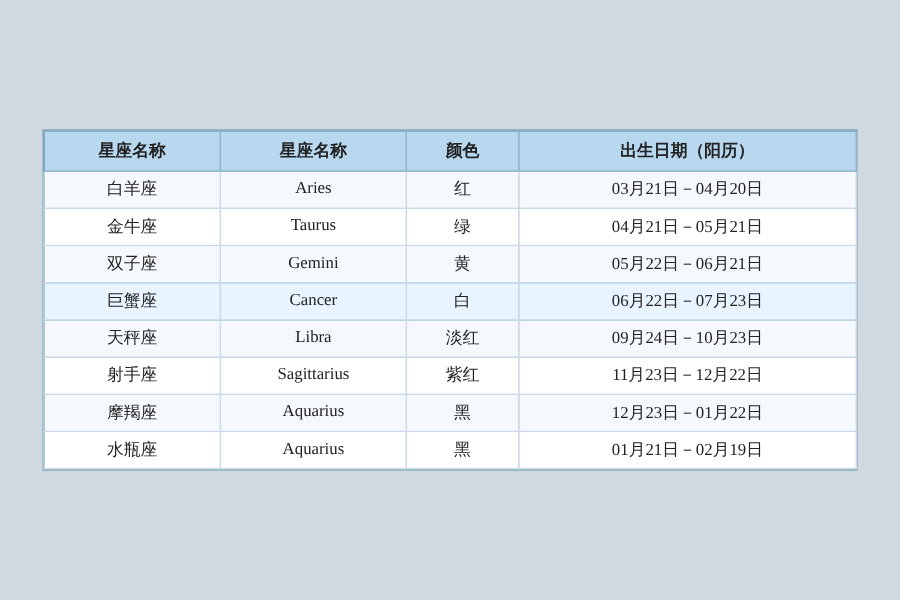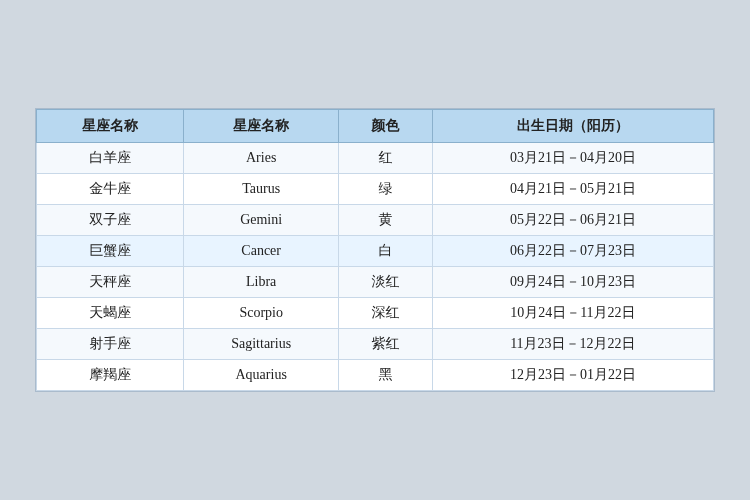--- a/index.html
+++ b/index.html
@@ -91,32 +91,32 @@
           <td>白</td>
           <td>06月22日－07月23日</td>
         </tr>
         <tr>
           <td>天秤座</td>
           <td>Libra</td>
           <td>淡红</td>
           <td>09月24日－10月23日</td>
         </tr>
         <tr>
-          <td>天蝎座</td>
-          <td>Scorpio</td>
-          <td>深红</td>
-          <td>10月24日－11月22日</td>
-        </tr>
-        <tr>
           <td>射手座</td>
           <td>Sagittarius</td>
           <td>紫红</td>
           <td>11月23日－12月22日</td>
         </tr>
         <tr>
           <td>摩羯座</td>
           <td>Aquarius</td>
           <td>黑</td>
           <td>12月23日－01月22日</td>
         </tr>
+        <tr>
+          <td>水瓶座</td>
+          <td>Aquarius</td>
+          <td>黑</td>
+          <td>01月21日－02月19日</td>
+        </tr>
       </tbody>
   </table>
 </div>
 
 </body></html>

